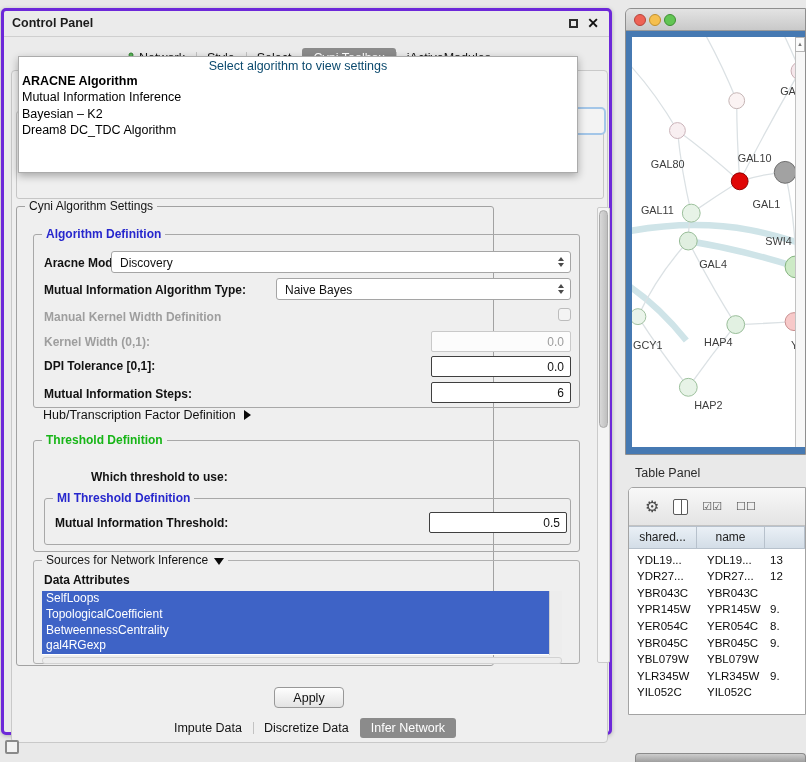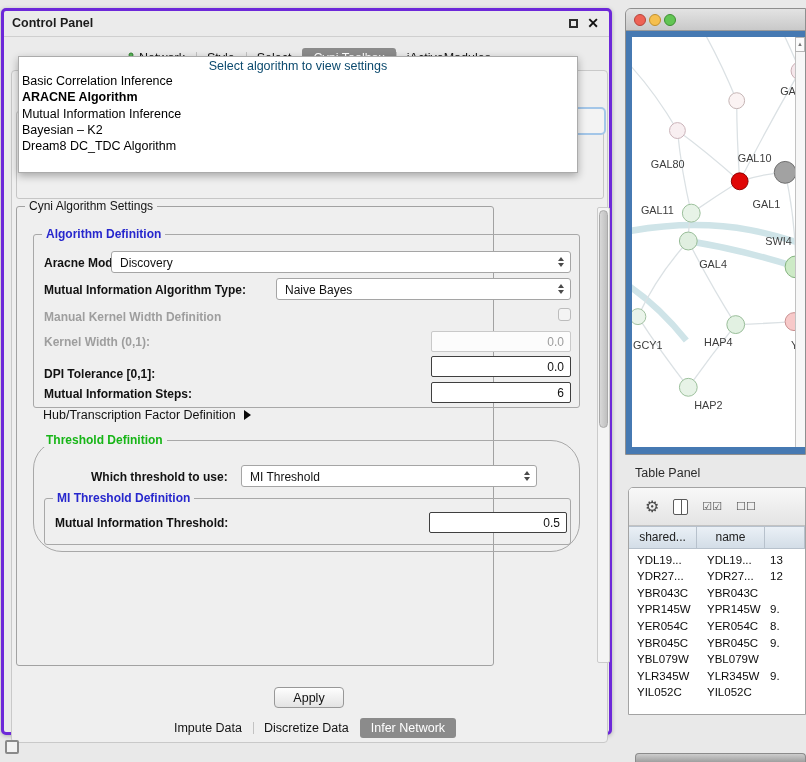--- a/index.html
+++ b/index.html
@@ -22,21 +22,21 @@
   .hidden-group{position:absolute;left:4px;top:40px;width:588px;height:88px;border:1px solid #c6c6c6;border-radius:3px;}
   .focus-fragment{position:absolute;left:552px;top:36px;width:42px;height:28px;border:2px solid #a3c6e8;border-radius:5px;background:#f3f3f3;}
 
   .settings-group{position:absolute;left:4px;top:135px;width:478px;height:460px;border:1px solid #a2a2a2;border-radius:3px;}
   .gtitle{position:absolute;top:-8px;left:8px;background:#efefef;padding:0 4px;font-size:12px;color:#141414;white-space:nowrap;}
   .gtitle.blue{color:var(--c-accent_blue,#2727cd);font-weight:bold;}
   .gtitle.green{color:var(--c-accent_green,#17b517);font-weight:bold;}
 
   .fs{position:absolute;border:1px solid #a8a8a8;border-radius:3px;}
   .fs.algo{left:16px;top:27px;width:547px;height:174px;}
-  .fs.thresh{left:16px;top:233px;width:547px;height:112px;border-radius:29px;}
+  .fs.thresh{left:16px;top:233px;width:547px;height:112px;}
   .fs.mith{left:10px;top:57px;width:527px;height:47px;}
   .fs.sources{left:16px;top:353px;width:547px;height:104px;border-color:#b0b0b0;}
 
   .blabel{position:absolute;font-weight:bold;font-size:12px;color:#121212;white-space:nowrap;}
   .blabel.dis{color:#9e9e9e;}
   .combo{position:absolute;height:22px;background:#fff;border:1px solid #a5a5a5;border-radius:3px;font-size:12px;}
   .combo .cval{position:absolute;left:8px;top:4px;}
   .stepper{position:absolute;right:6px;top:5px;}
   .stepper i{display:block;width:0;height:0;border-left:3.5px solid transparent;border-right:3.5px solid transparent;}
   .stepper .u{border-bottom:4.5px solid #4a4a4a;margin-bottom:2px;}
@@ -160,48 +160,53 @@
           <span class="cval">Naive Bayes</span>
           <span class="stepper">
               <i class="u"></i>
               <i class="d"></i>
             </span>
         </div>
         <span class="blabel dis" style="left:10px;top:75px">Manual Kernel Width Definition</span>
         <div class="checkbox" style="left:524px;top:73px"></div>
         <span class="blabel dis" style="left:10px;top:100px">Kernel Width (0,1):</span>
         <div class="tfield dis" style="left:397px;top:96px;width:140px">0.0</div>
-        <span class="blabel" style="left:10px;top:132px">DPI Tolerance [0,1]:</span>
+        <span class="blabel" style="left:10px;top:124px">DPI Tolerance [0,1]:</span>
         <div class="tfield" style="left:397px;top:121px;width:140px">0.0</div>
         <span class="blabel" style="left:10px;top:152px">Mutual Information Steps:</span>
         <div class="tfield" style="left:397px;top:147px;width:140px">6</div>
       </div>
 
       <div class="hub-row">
         <span>Hub/Transcription Factor Definition</span>
         <span class="tri-right"></span>
       </div>
 
       <div class="fs thresh">
         <span class="gtitle green">Threshold Definition</span>
         <span class="blabel" style="left:57px;top:29px">Which threshold to use:</span>
-        <div class="combo" style="left:207px;top:24px;width:296px">
-          <span class="cval">MI Threshold</span>
-          <span class="stepper">
-              <i class="u"></i>
-              <i class="d"></i>
-            </span>
-        </div>
         <div class="fs mith">
           <span class="gtitle blue">MI Threshold Definition</span>
           <span class="blabel" style="left:10px;top:17px">Mutual Information Threshold:</span>
           <div class="tfield" style="left:384px;top:13px;width:138px">0.5</div>
         </div>
       </div>
 
+      <div class="fs sources">
+        <span class="gtitle"><span>Sources for Network Inference</span><span class="tri-down"></span></span>
+        <span class="data-attrs">Data Attributes</span>
+        <div class="src-list" id="src-list">
+          <div class="src-vscroll"></div>
+        <div class="src-item">SelfLoops</div>
+            <div class="src-item">TopologicalCoefficient</div>
+            <div class="src-item">BetweennessCentrality</div>
+            <div class="src-item">gal4RGexp</div>
+          </div>
+        <div class="src-hscroll"></div>
+      </div>
     </div>
 
     <div class="vscrollbar">
         <div class="thumb"></div>
       </div>
 
     <button class="apply-btn">Apply</button>
     <div class="tabbar bottom" id="bottom-tabbar">
         <div class="tab">
           <span>Impute Data</span>
@@ -212,21 +217,20 @@
         <div class="tab active">
           <span>Infer Network</span>
         </div>
       </div>
   </div>
 </div>
 
 <div class="dropdown-popup">
   <div class="dd-placeholder">Select algorithm to view settings</div>
   <div id="dd-items">
-      <div class="dd-item">Basic Correlation Inference</div>
       <div class="dd-item sel">ARACNE Algorithm</div>
       <div class="dd-item">Mutual Information Inference</div>
       <div class="dd-item">Bayesian – K2</div>
       <div class="dd-item">Dream8 DC_TDC Algorithm</div>
     </div>
 </div>
 
 <div class="net-window">
   <div class="net-titlebar">
     <span class="traffic red"></span>

